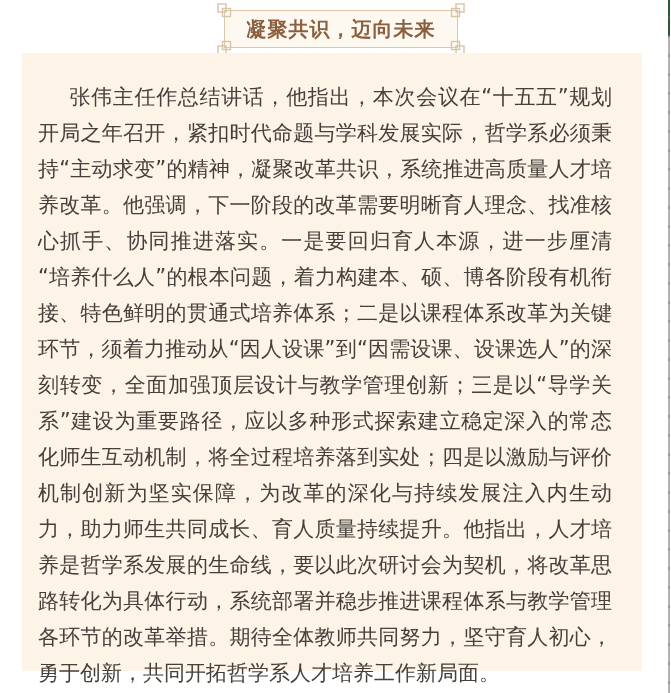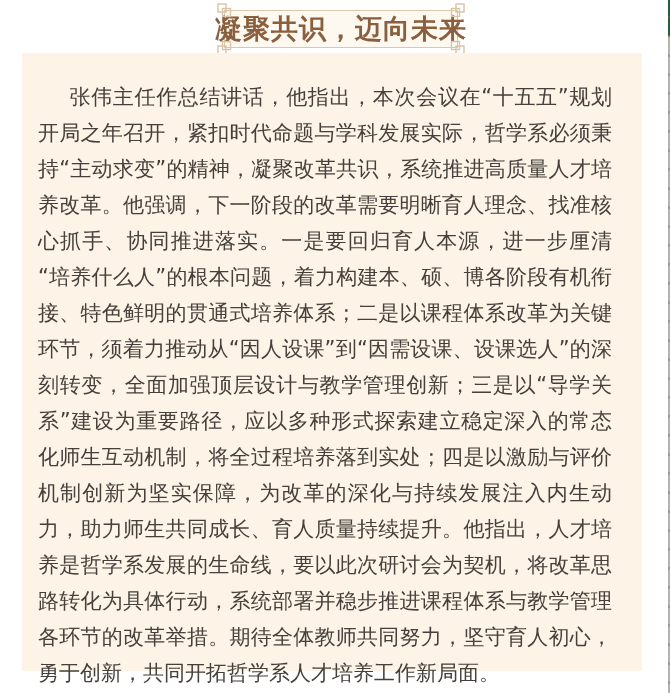--- a/index.html
+++ b/index.html
@@ -24,21 +24,21 @@
   
   .banner{
     position:absolute;
     left:224px; top:10px;
     width:234px; height:38px;
     background:var(--banner-bg);
     border:1px solid var(--banner-border);
     display:flex; align-items:center; justify-content:center;
   }
   .banner-title{
-    font-size:27px;
+    font-size:20px;
     font-weight:bold;
     color:var(--title-color);
     letter-spacing:1px;
     white-space:nowrap;
   }
   .ornament{
     position:absolute;
     width:17px; height:17px;
   }
   .ornament svg{display:block;width:100%;height:100%;}

